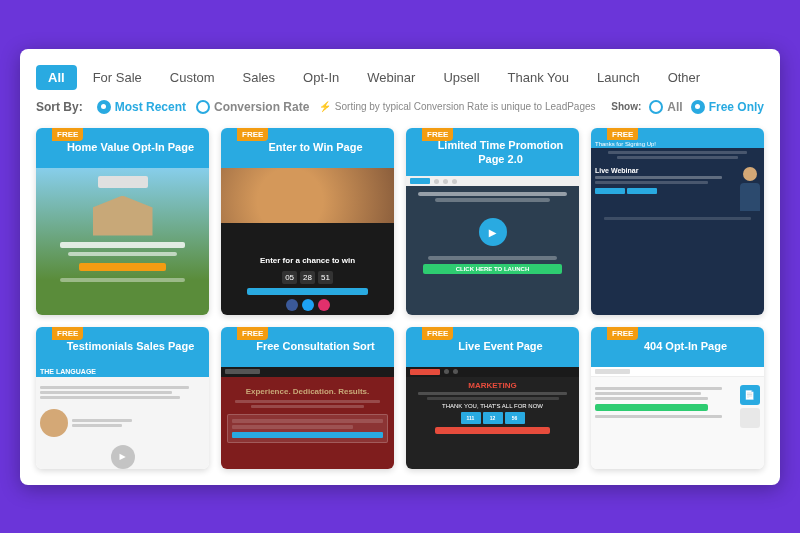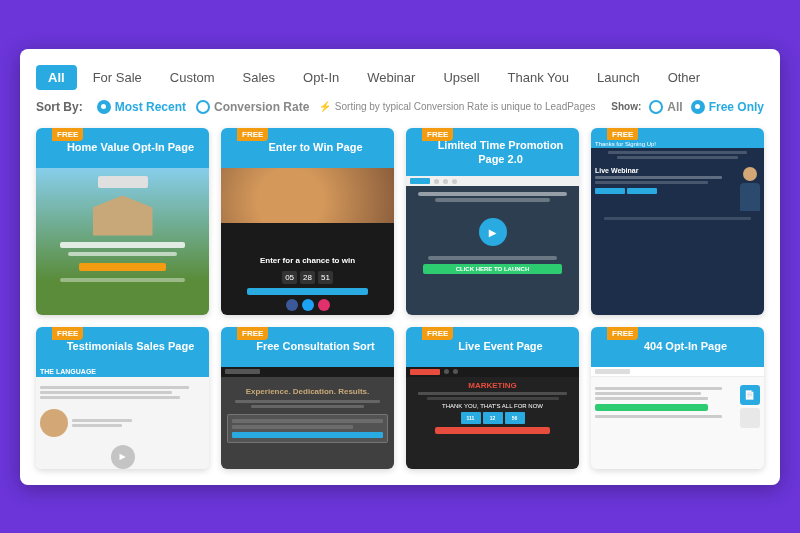--- a/index.html
+++ b/index.html
@@ -189,21 +189,21 @@
       background: #1c2e4a;
       height: 100%;
       position: relative;
     }
     .preview-testimonials {
       background: #f5f5f5;
       height: 100%;
       position: relative;
     }
     .preview-consultation {
-      background: #404040;
+      background: #7f1d1d;
       height: 100%;
       position: relative;
     }
     .preview-live-event {
       background: #222;
       height: 100%;
       position: relative;
     }
     .preview-404 {
       background: #f9f9f9;

